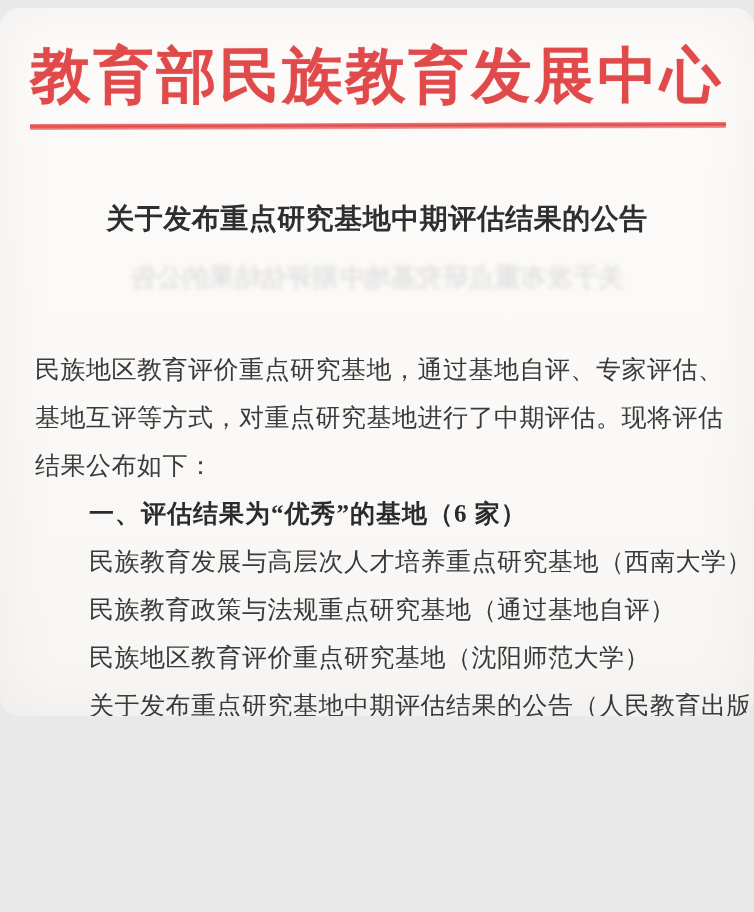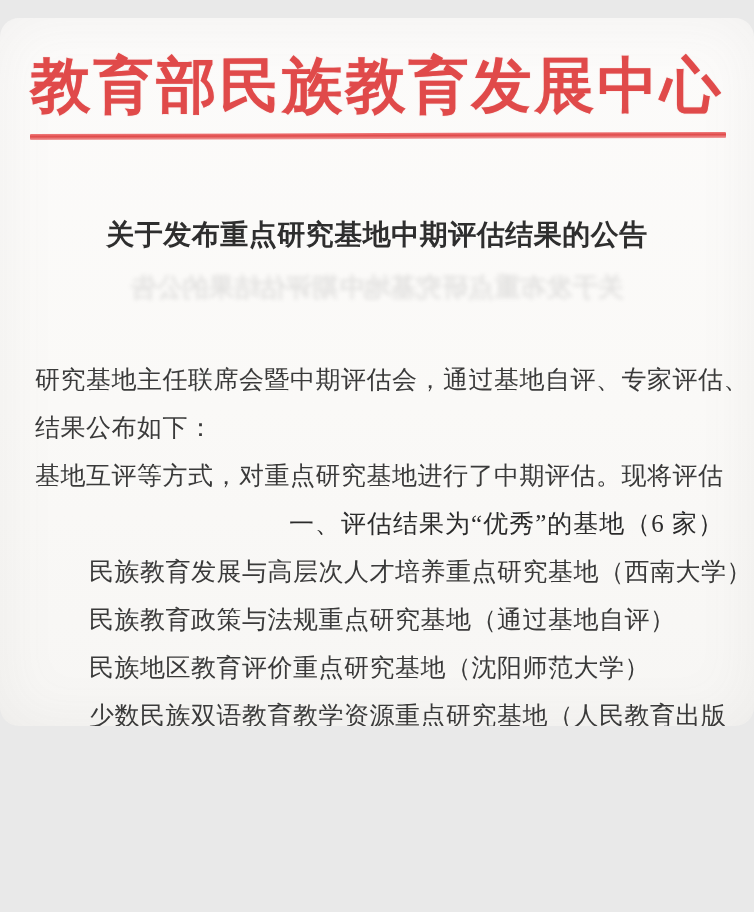--- a/index.html
+++ b/index.html
@@ -4,21 +4,21 @@
 <style>
   html, body { margin: 0; padding: 0; }
   body {
     font-family: "Liberation Serif", "DejaVu Serif", serif;
     background: #e9e9e9;
   }
   .page {
     position: relative;
     width: 754px;
     height: 708px;
-    margin: 18px auto;
+    margin: 8px auto;
     background: linear-gradient(180deg, #fcfbfa 0%, #faf9f7 55%, #f7f6f4 100%);
     overflow: hidden;
     box-shadow: inset 0 0 60px rgba(120,120,120,0.08);
     border-radius: 19px;
   }
 
   
   .org-header {
     position: absolute;
     top: 28px; left: 0; right: 0;
@@ -35,21 +35,21 @@
     top: 115px; left: 30px;
     width: 696px; height: 6px;
     background: linear-gradient(180deg, #ef7a7a 0%, var(--accent, #d94040) 45%, #f2a0a0 100%);
     transform: rotate(-0.18deg);
     border-radius: 1px;
   }
 
   
   .doc-title {
     position: absolute;
-    top: 198px; left: 0; right: 0;
+    top: 192px; left: 0; right: 0;
     text-align: center;
     font-size: 28px;
     font-weight: bold;
     letter-spacing: 0.5px;
     color: #2e2e2e;
     white-space: nowrap;
   }
   
   .bleed-through {
     position: absolute;
@@ -73,46 +73,45 @@
     font-size: 25px;
     letter-spacing: 0.5px;
   }
   .line {
     height: 48px;
     line-height: 48px;
     white-space: nowrap;
   }
   .line.indent { padding-left: 54px; }
   .line.bold {
-    font-weight: normal;
+    font-weight: bold;
     color: #2b2b2b;
     letter-spacing: 1px;
-    text-align: right;
   }
 </style>
 </head>
 <body>
 
 <div class="page">
 
   <div class="org-header">教育部民族教育发展中心</div>
 
   <div class="red-divider"></div>
 
   <div class="doc-title">关于发布重点研究基地中期评估结果的公告</div>
 
   <div class="bleed-through">关于发布重点研究基地中期评估结果的公告</div>
 
   <div class="doc-body">
-    <div class="line">研究基地主任联席会暨中期评估会，通过基地自评、专家评估、</div>
+    <div class="line">民族地区教育评价重点研究基地，通过基地自评、专家评估、</div>
+    <div class="line">基地互评等方式，对重点研究基地进行了中期评估。现将评估</div>
     <div class="line">结果公布如下：</div>
-    <div class="line">基地互评等方式，对重点研究基地进行了中期评估。现将评估</div>
 
     <div class="line indent bold">一、评估结果为“优秀”的基地（6 家）</div>
 
     <div class="line indent">民族教育发展与高层次人才培养重点研究基地（西南大学）</div>
     <div class="line indent">民族教育政策与法规重点研究基地（通过基地自评）</div>
     <div class="line indent">民族地区教育评价重点研究基地（沈阳师范大学）</div>
-    <div class="line indent">少数民族双语教育教学资源重点研究基地（人民教育出版</div>
+    <div class="line indent">关于发布重点研究基地中期评估结果的公告（人民教育出版</div>
     <div class="line">社）</div>
   </div>
 
 </div>
 
 </body></html>

